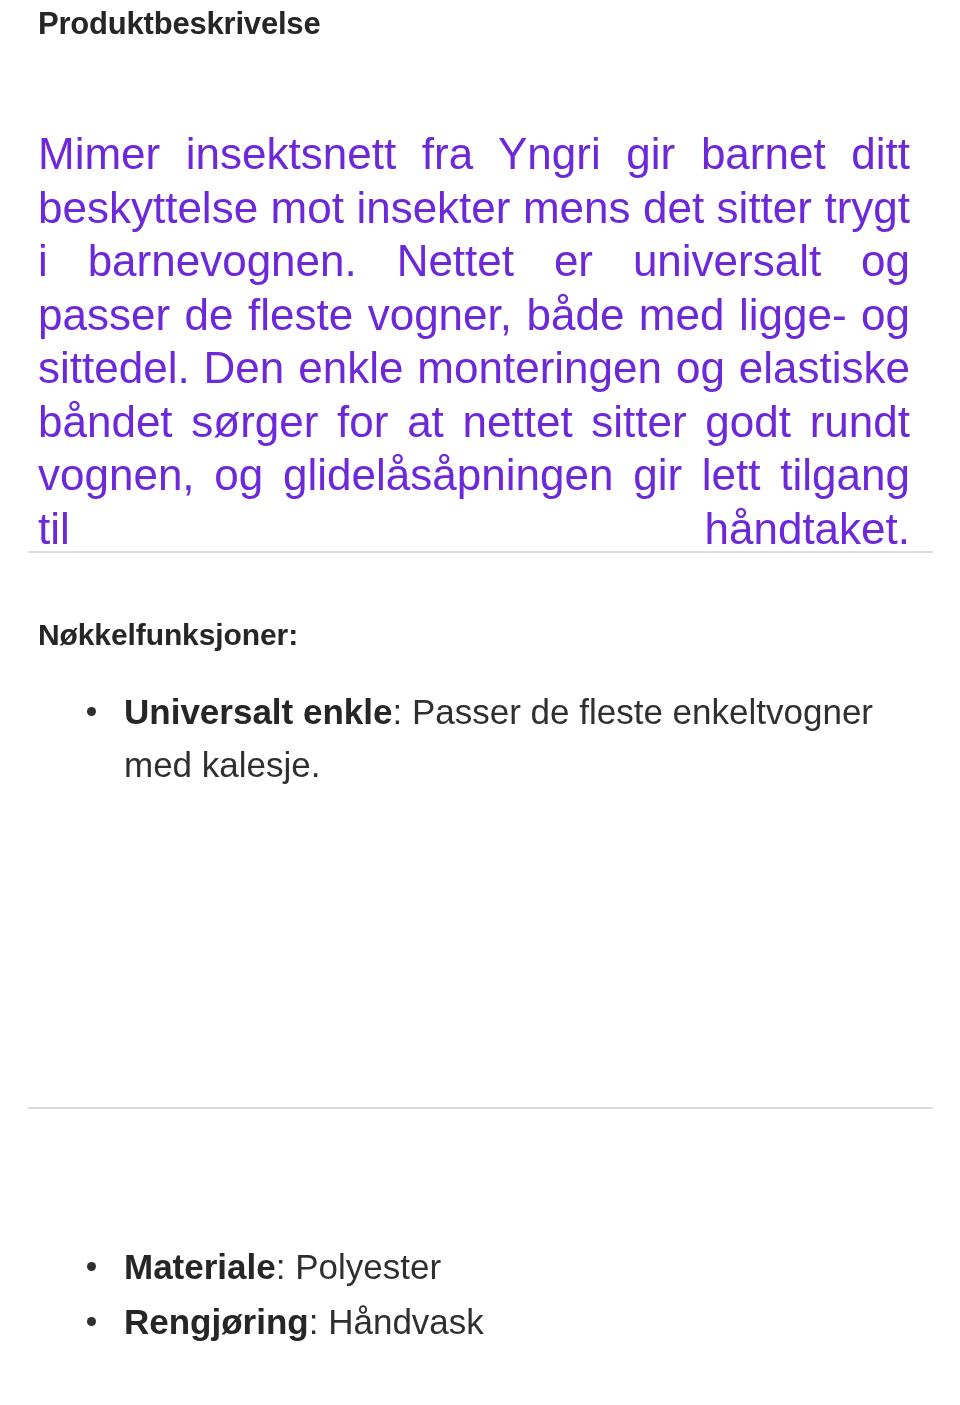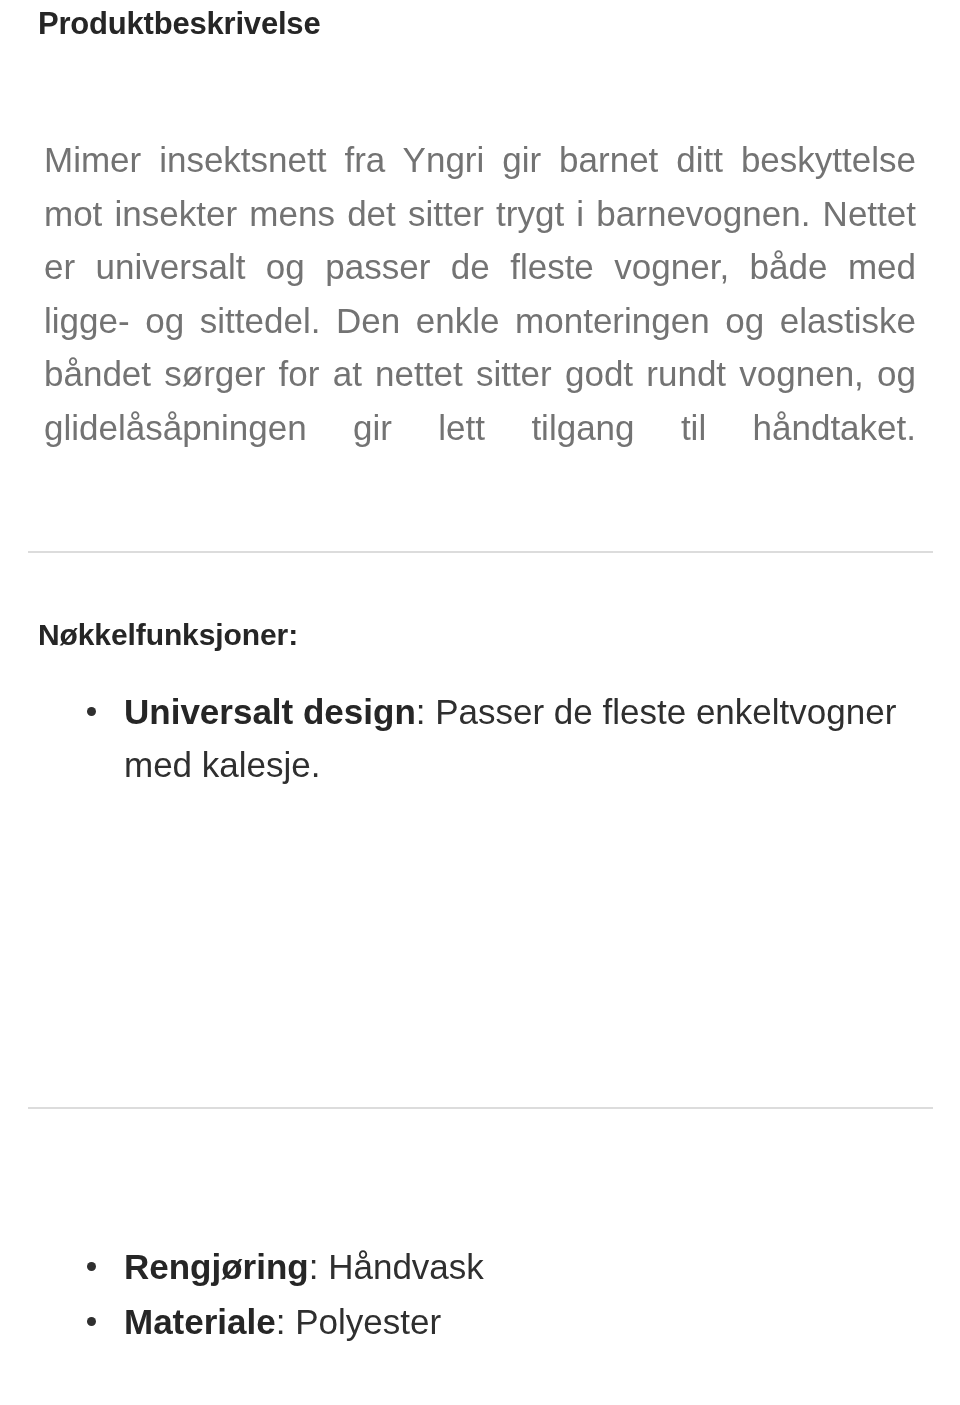--- a/index.html
+++ b/index.html
@@ -38,26 +38,26 @@
     line-height: 1.25;
     margin: 0;
   }
 
   
   .intro-paragraph {
     position: absolute;
     left: 38px;
     top: 127px;
     width: 872px;
-    margin: 6px;
-    font-size: 35px;
+    margin: 0;
+    font-size: 44px;
     line-height: 53.5px;
     text-align: justify;
     text-justify: inter-word;
-    color: #737373;
+    color: #6d28d9;
     font-weight: 400;
   }
   
   .intro-paragraph::after {
     content: "";
     display: inline-block;
     width: 100%;
   }
 
   
@@ -138,29 +138,29 @@
   <h1 class="page-title">Produktbeskrivelse</h1>
 
   <p class="intro-paragraph">Mimer insektsnett fra Yngri gir barnet ditt beskyttelse mot insekter mens det sitter trygt i barnevognen. Nettet er universalt og passer de fleste vogner, både med ligge- og sittedel. Den enkle monteringen og elastiske båndet sørger for at nettet sitter godt rundt vognen, og glidelåsåpningen gir lett tilgang til håndtaket.</p>
 
   <hr class="divider one">
 
   <h2 class="section-heading features">Nøkkelfunksjoner:</h2>
 
   <ul class="bullet-list features">
     <li>
-      <span class="dot"></span><span class="term">Universalt design</span><span>: </span><span>Passer de fleste enkeltvogner med kalesje.</span>
+      <span class="dot"></span><span class="term">Universalt enkle</span><span>: </span><span>Passer de fleste enkeltvogner med kalesje.</span>
     </li>
   </ul>
 
   <hr class="divider two">
 
 
   <ul class="bullet-list details">
     <li>
-      <span class="dot"></span><span class="term">Rengjøring</span><span>: </span><span>Håndvask</span>
+      <span class="dot"></span><span class="term">Materiale</span><span>: </span><span>Polyester</span>
     </li>
     <li>
-      <span class="dot"></span><span class="term">Materiale</span><span>: </span><span>Polyester</span>
+      <span class="dot"></span><span class="term">Rengjøring</span><span>: </span><span>Håndvask</span>
     </li>
   </ul>
 
 </div>
 
 </body></html>

